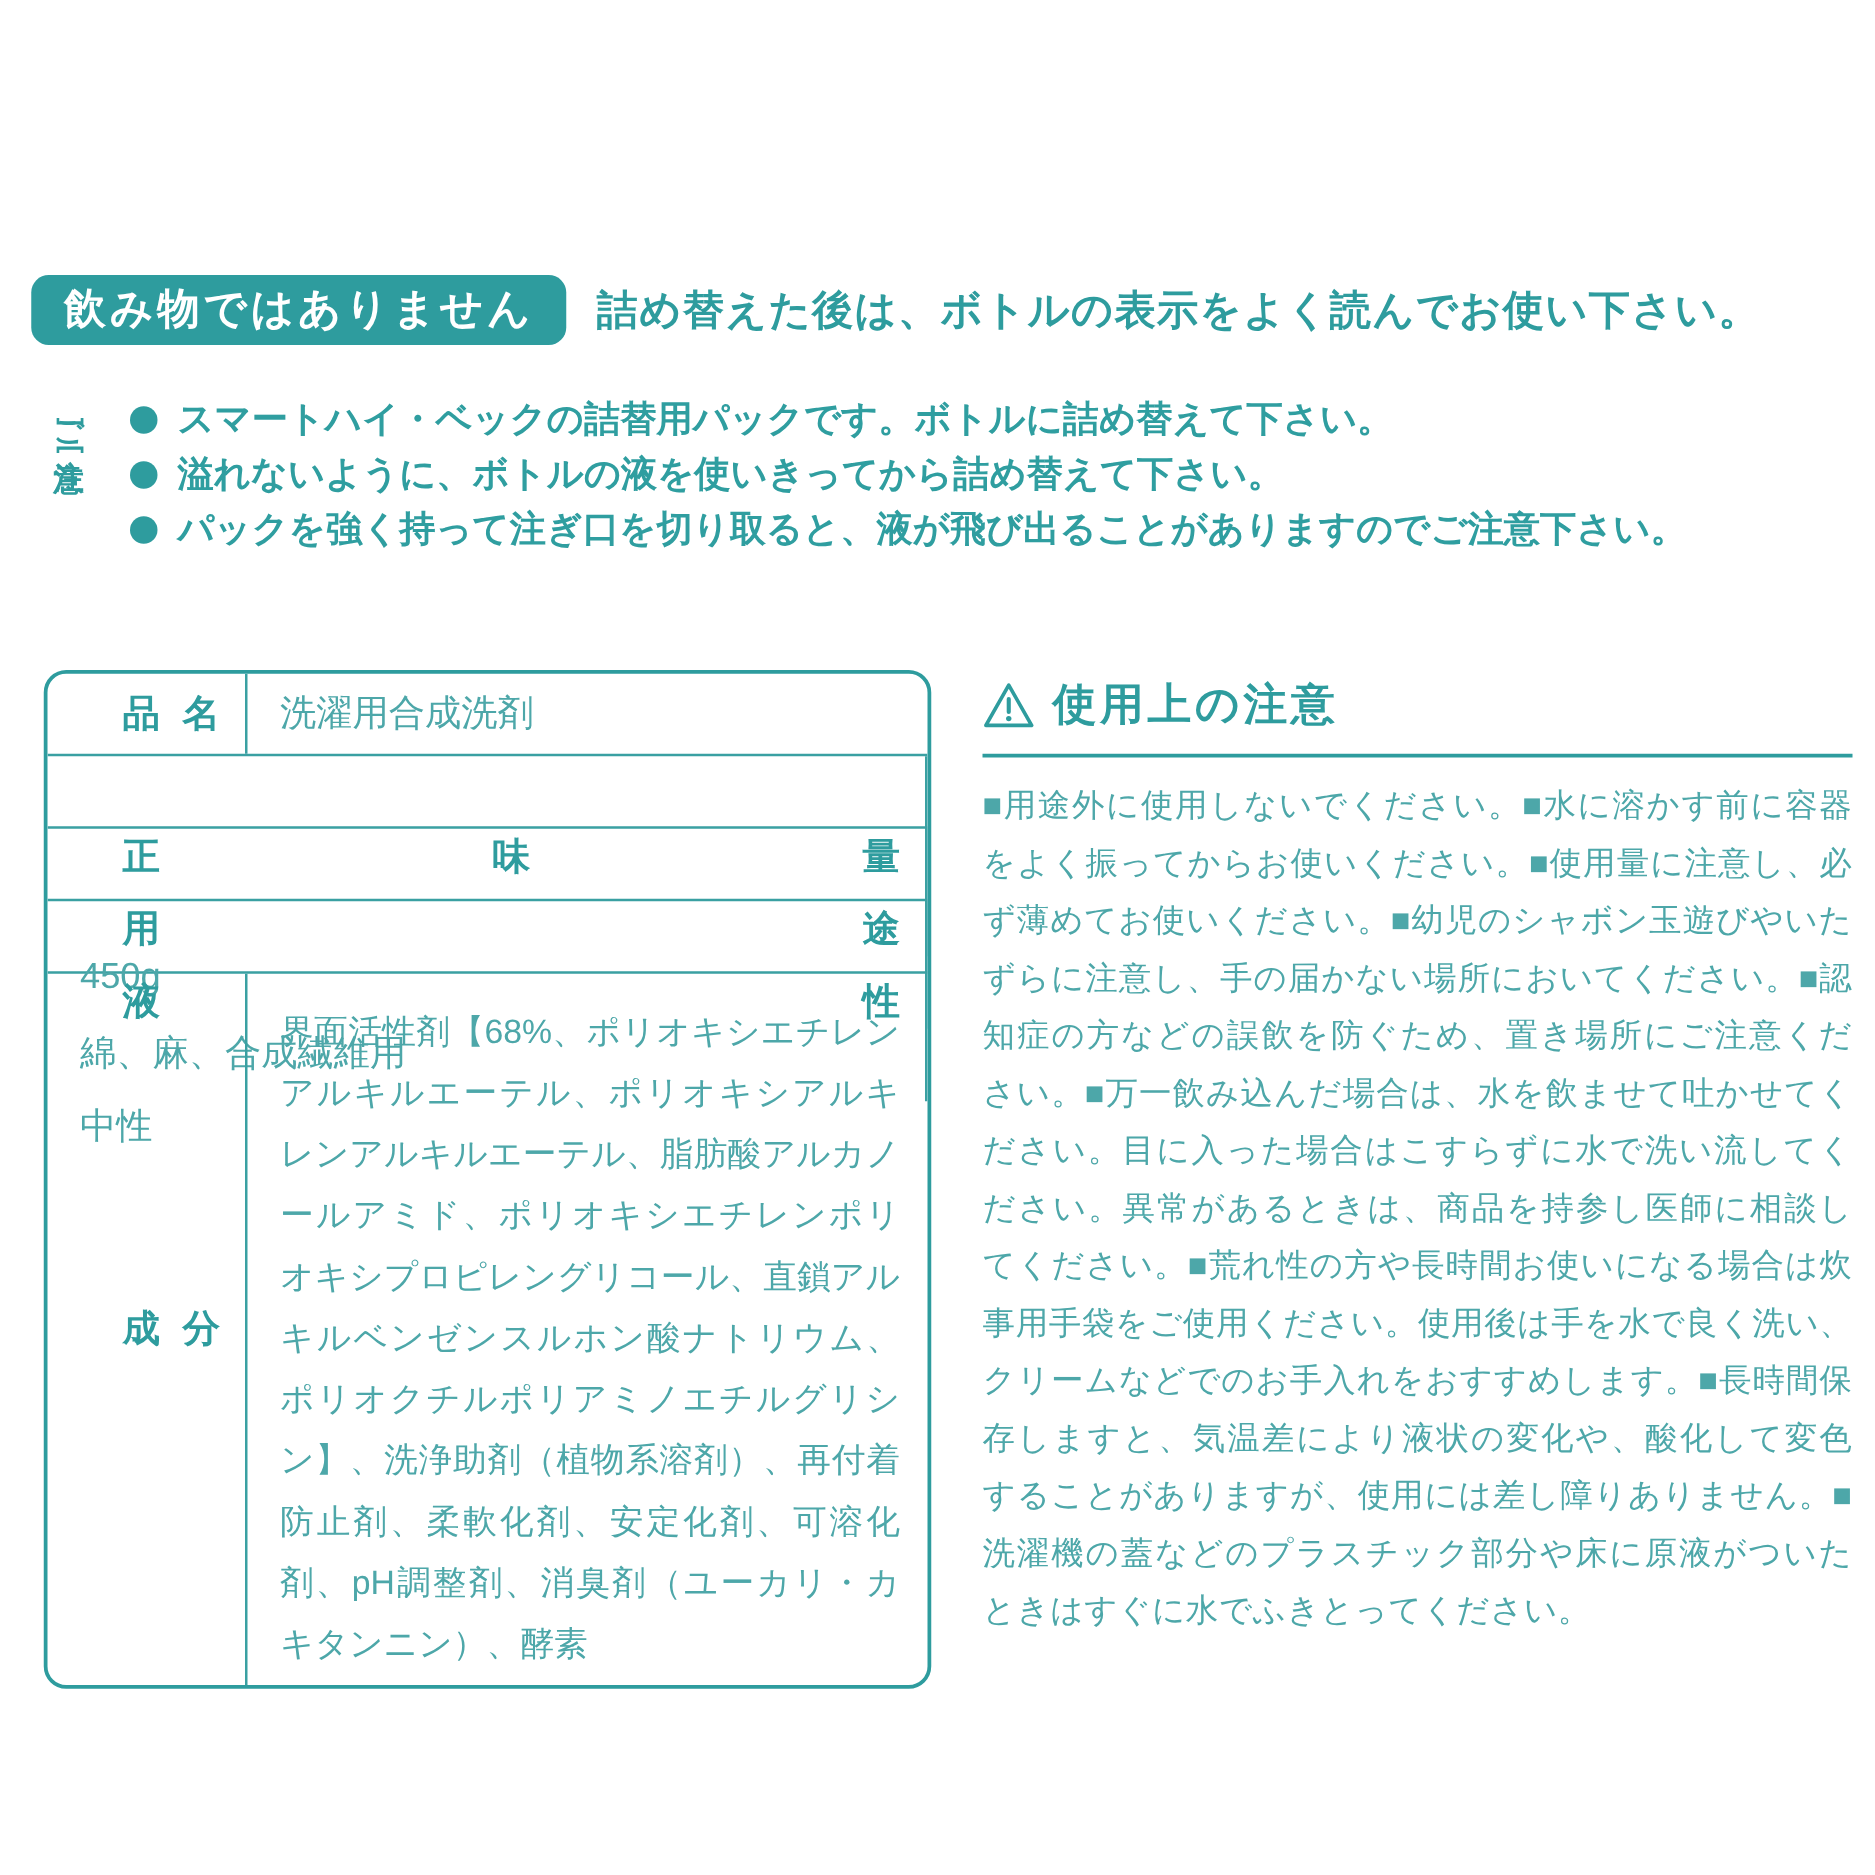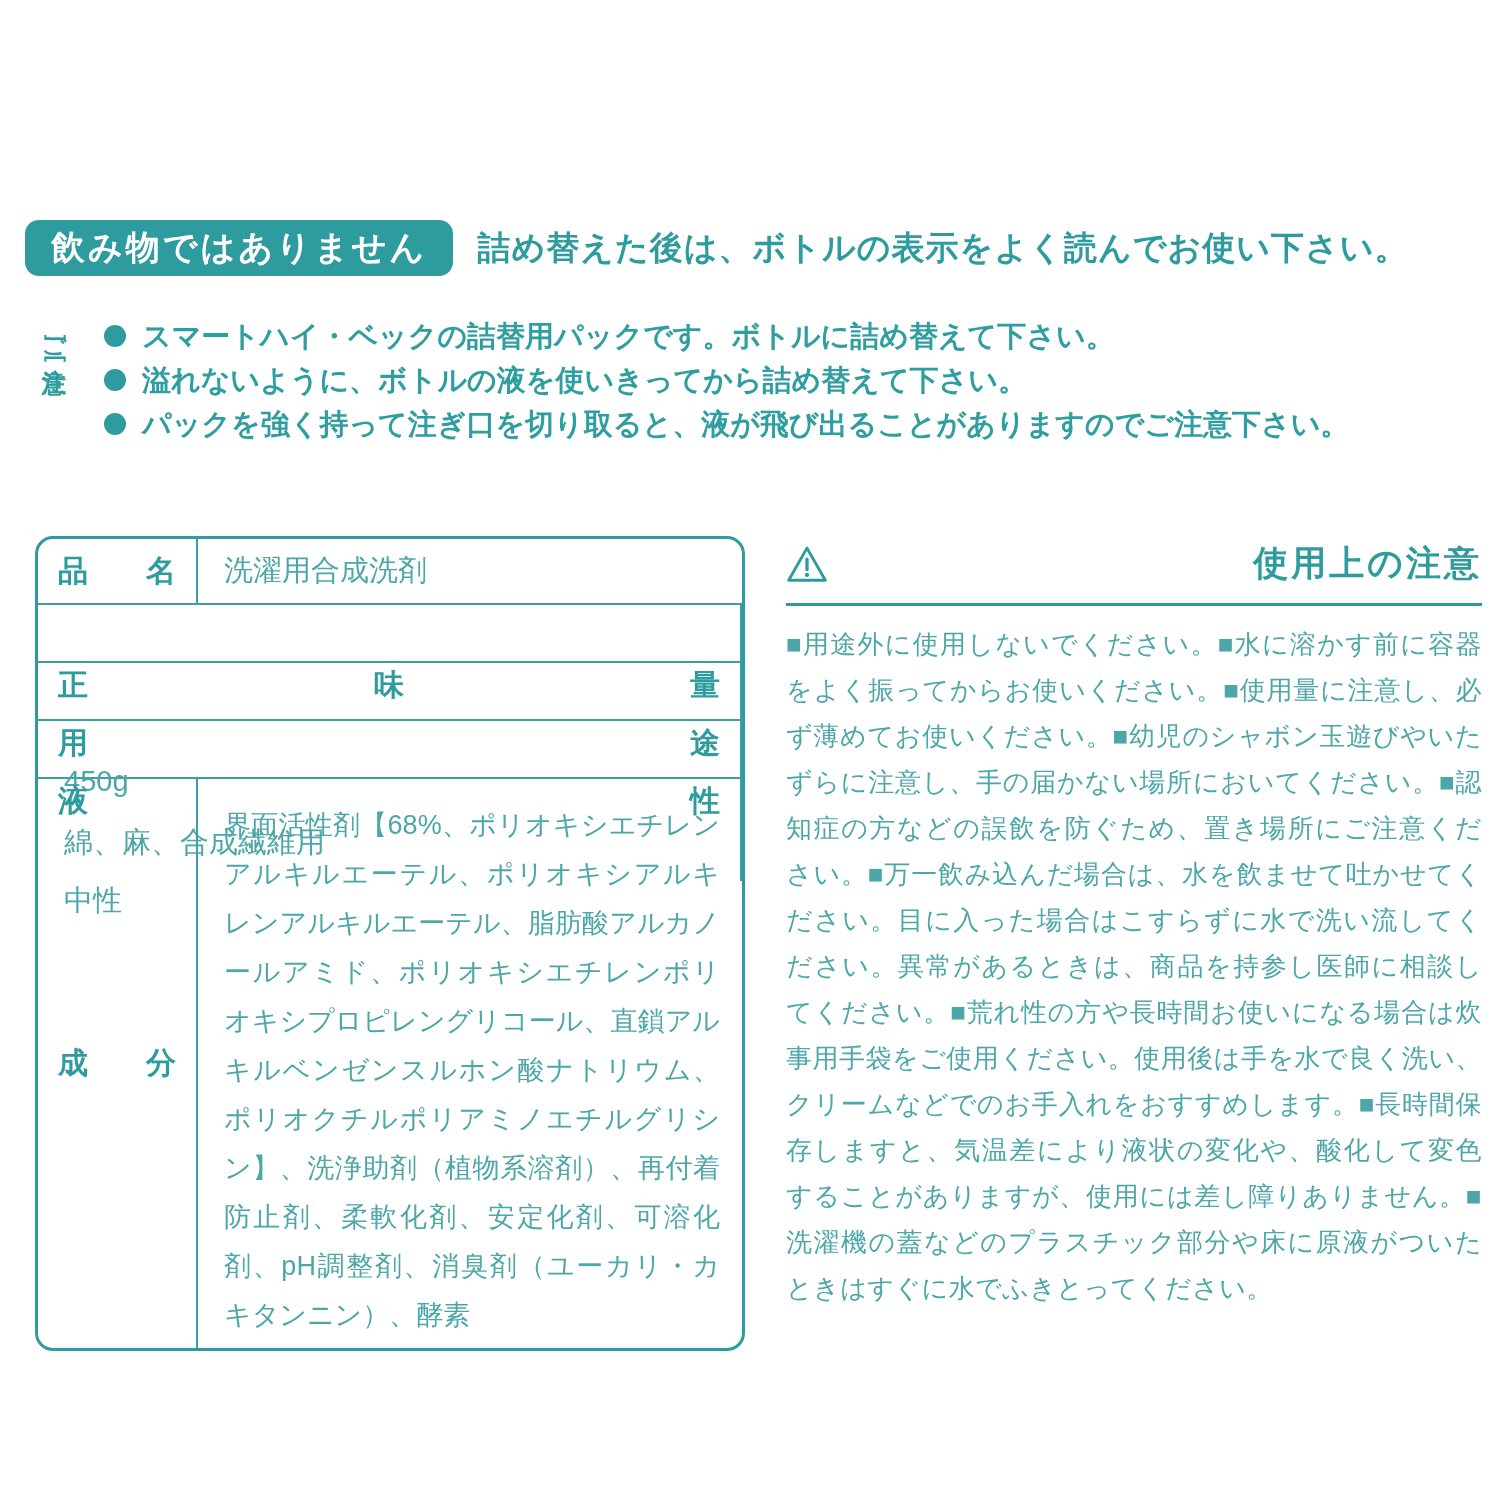--- a/index.html
+++ b/index.html
@@ -107,20 +107,21 @@
     box-sizing: border-box;
     color: #2e9c9e;
     font-size: 30px;
     font-weight: bold;
   }
   .spec-label-cell span {
     flex: 1;
     text-align: justify;
     text-align-last: justify;
     text-justify: inter-character;
+    margin-left: 40px;
   }
   .spec-value-cell {
     flex: 1;
     display: flex;
     align-items: center;
     padding: 0 22px 0 26px;
     box-sizing: border-box;
     color: #4da7a9;
     font-size: 29px;
   }
@@ -140,21 +141,20 @@
     position: absolute;
     left: 786px;
     top: 540px;
     width: 696px;
   }
   .usage-title-row {
     display: flex;
     align-items: center;
     gap: 14px;
     color: #2e9c9e;
-    justify-content: space-between;
   }
   .usage-title {
     font-size: 35px;
     font-weight: bold;
     letter-spacing: 3px;
   }
   .usage-divider {
     border: none;
     border-top: 3px solid #2e9c9e;
     margin: 16px 0 0 0;

